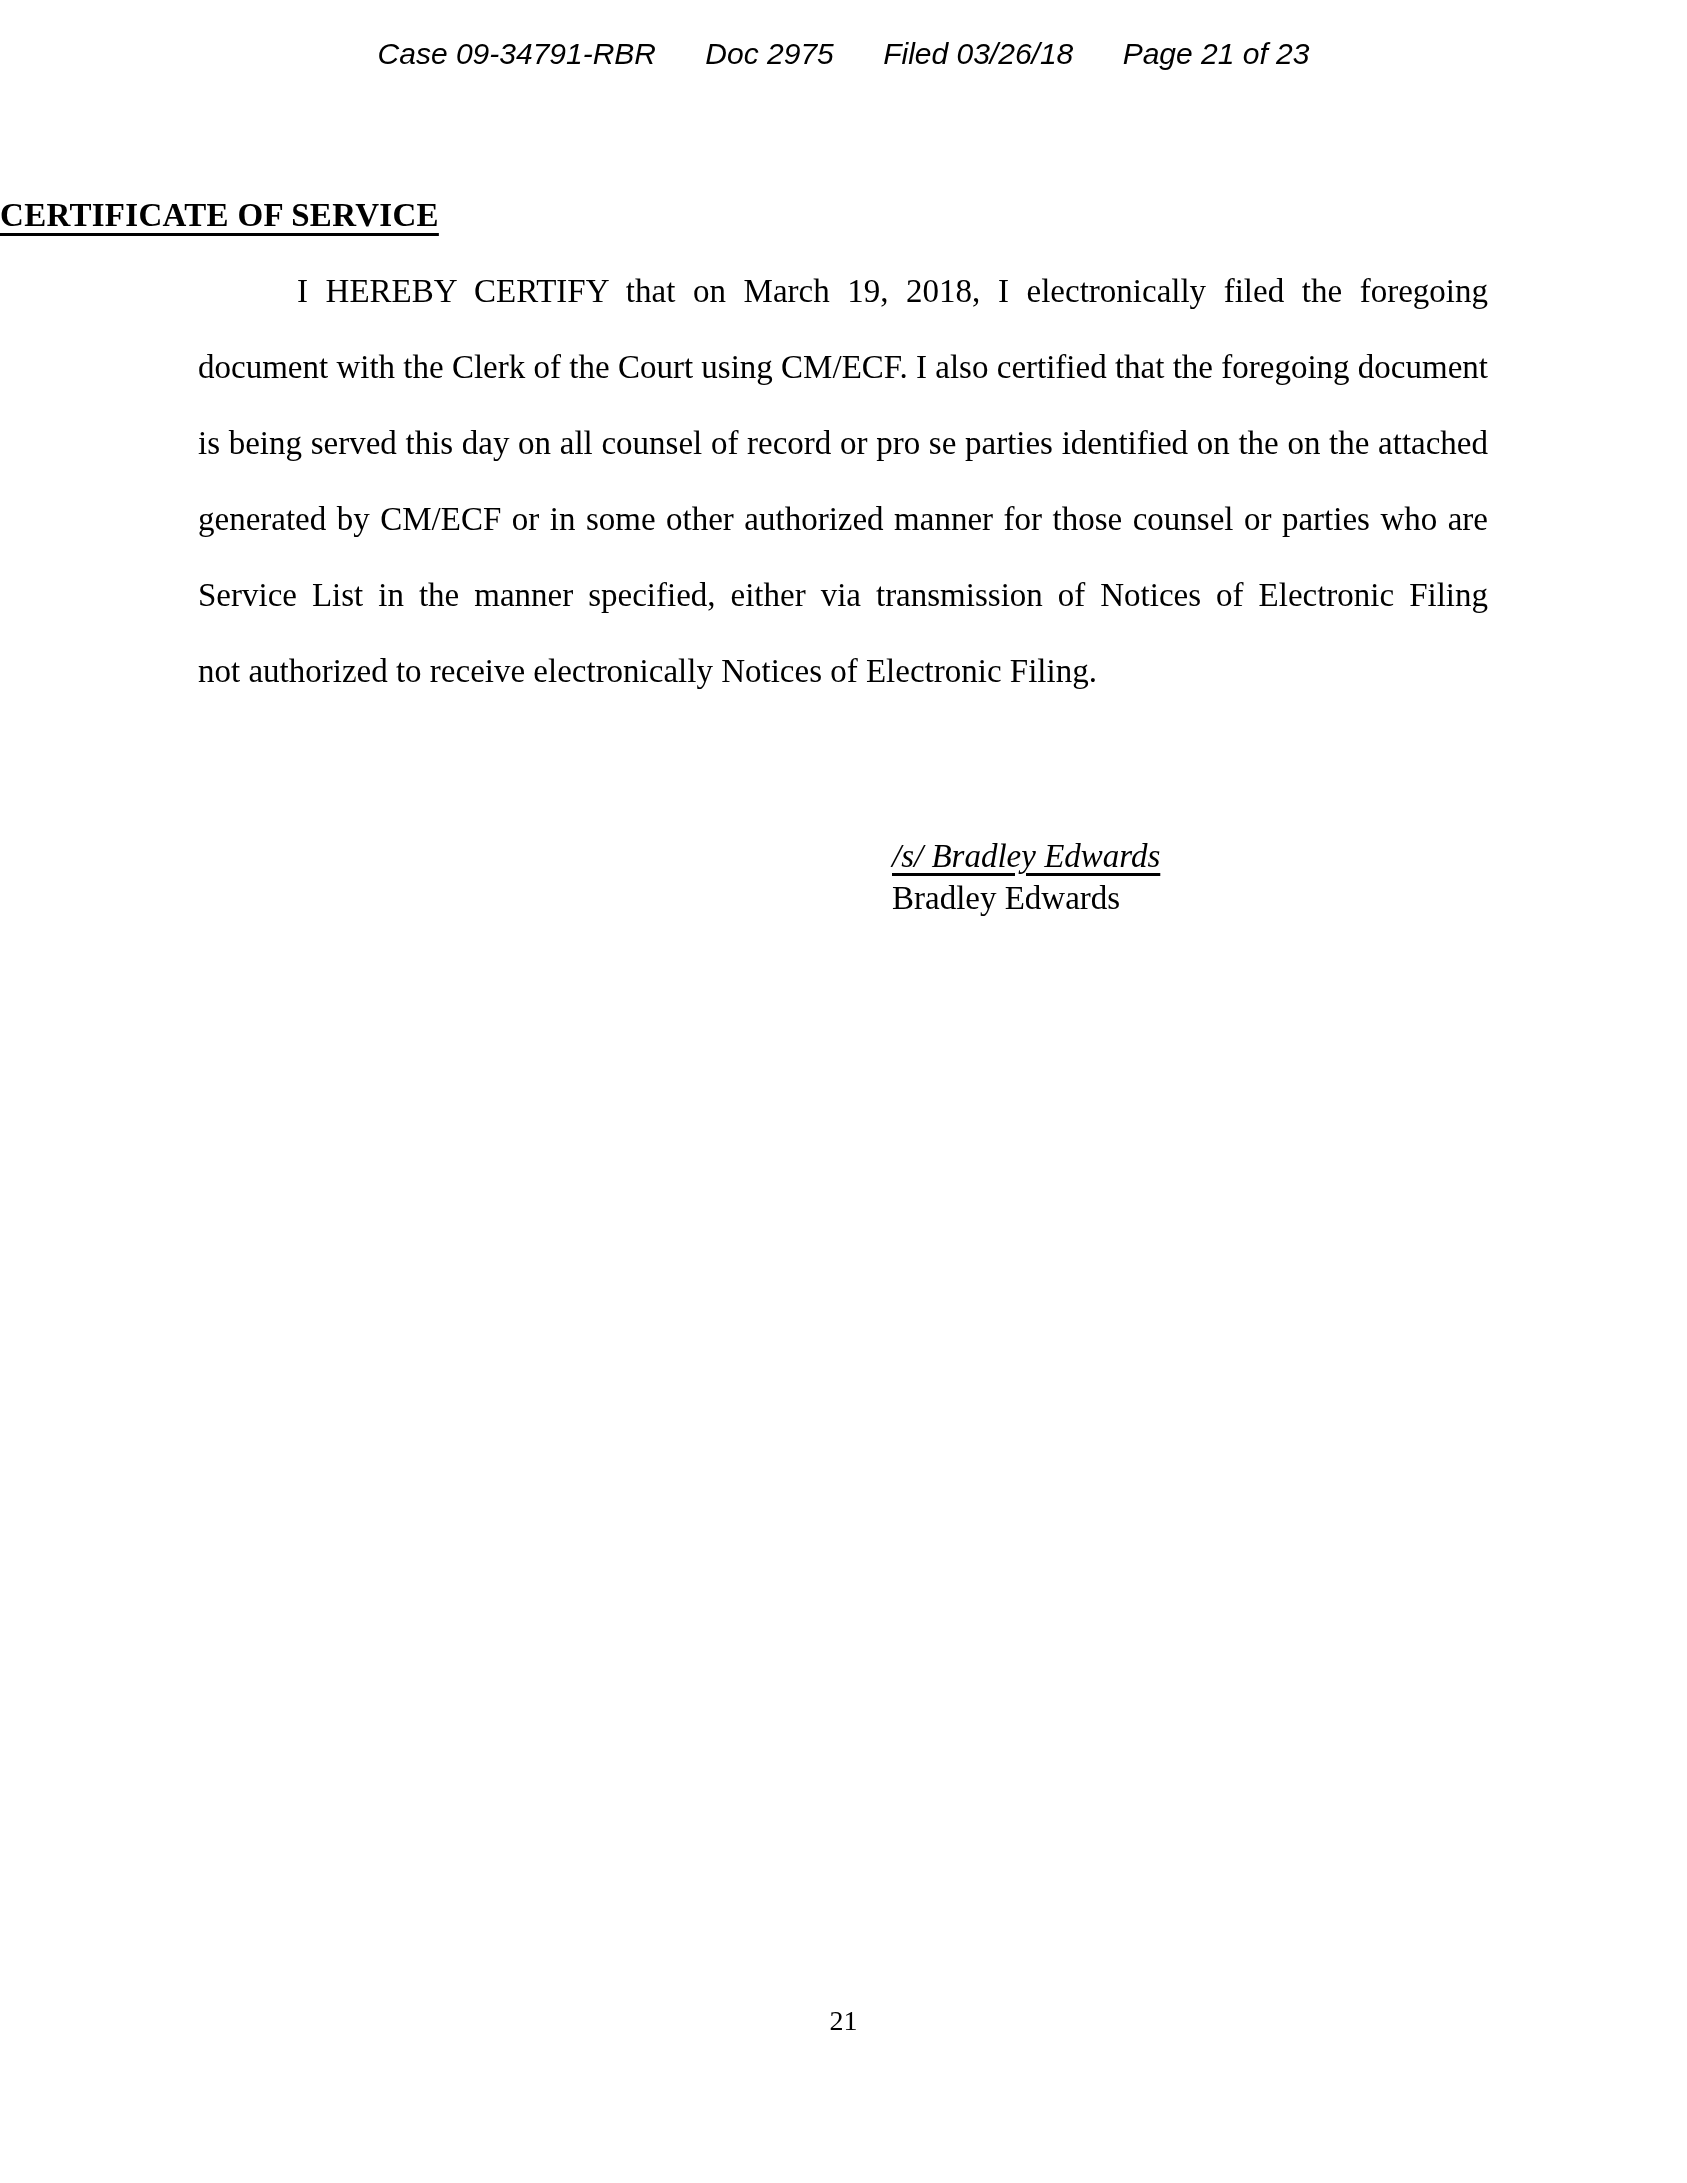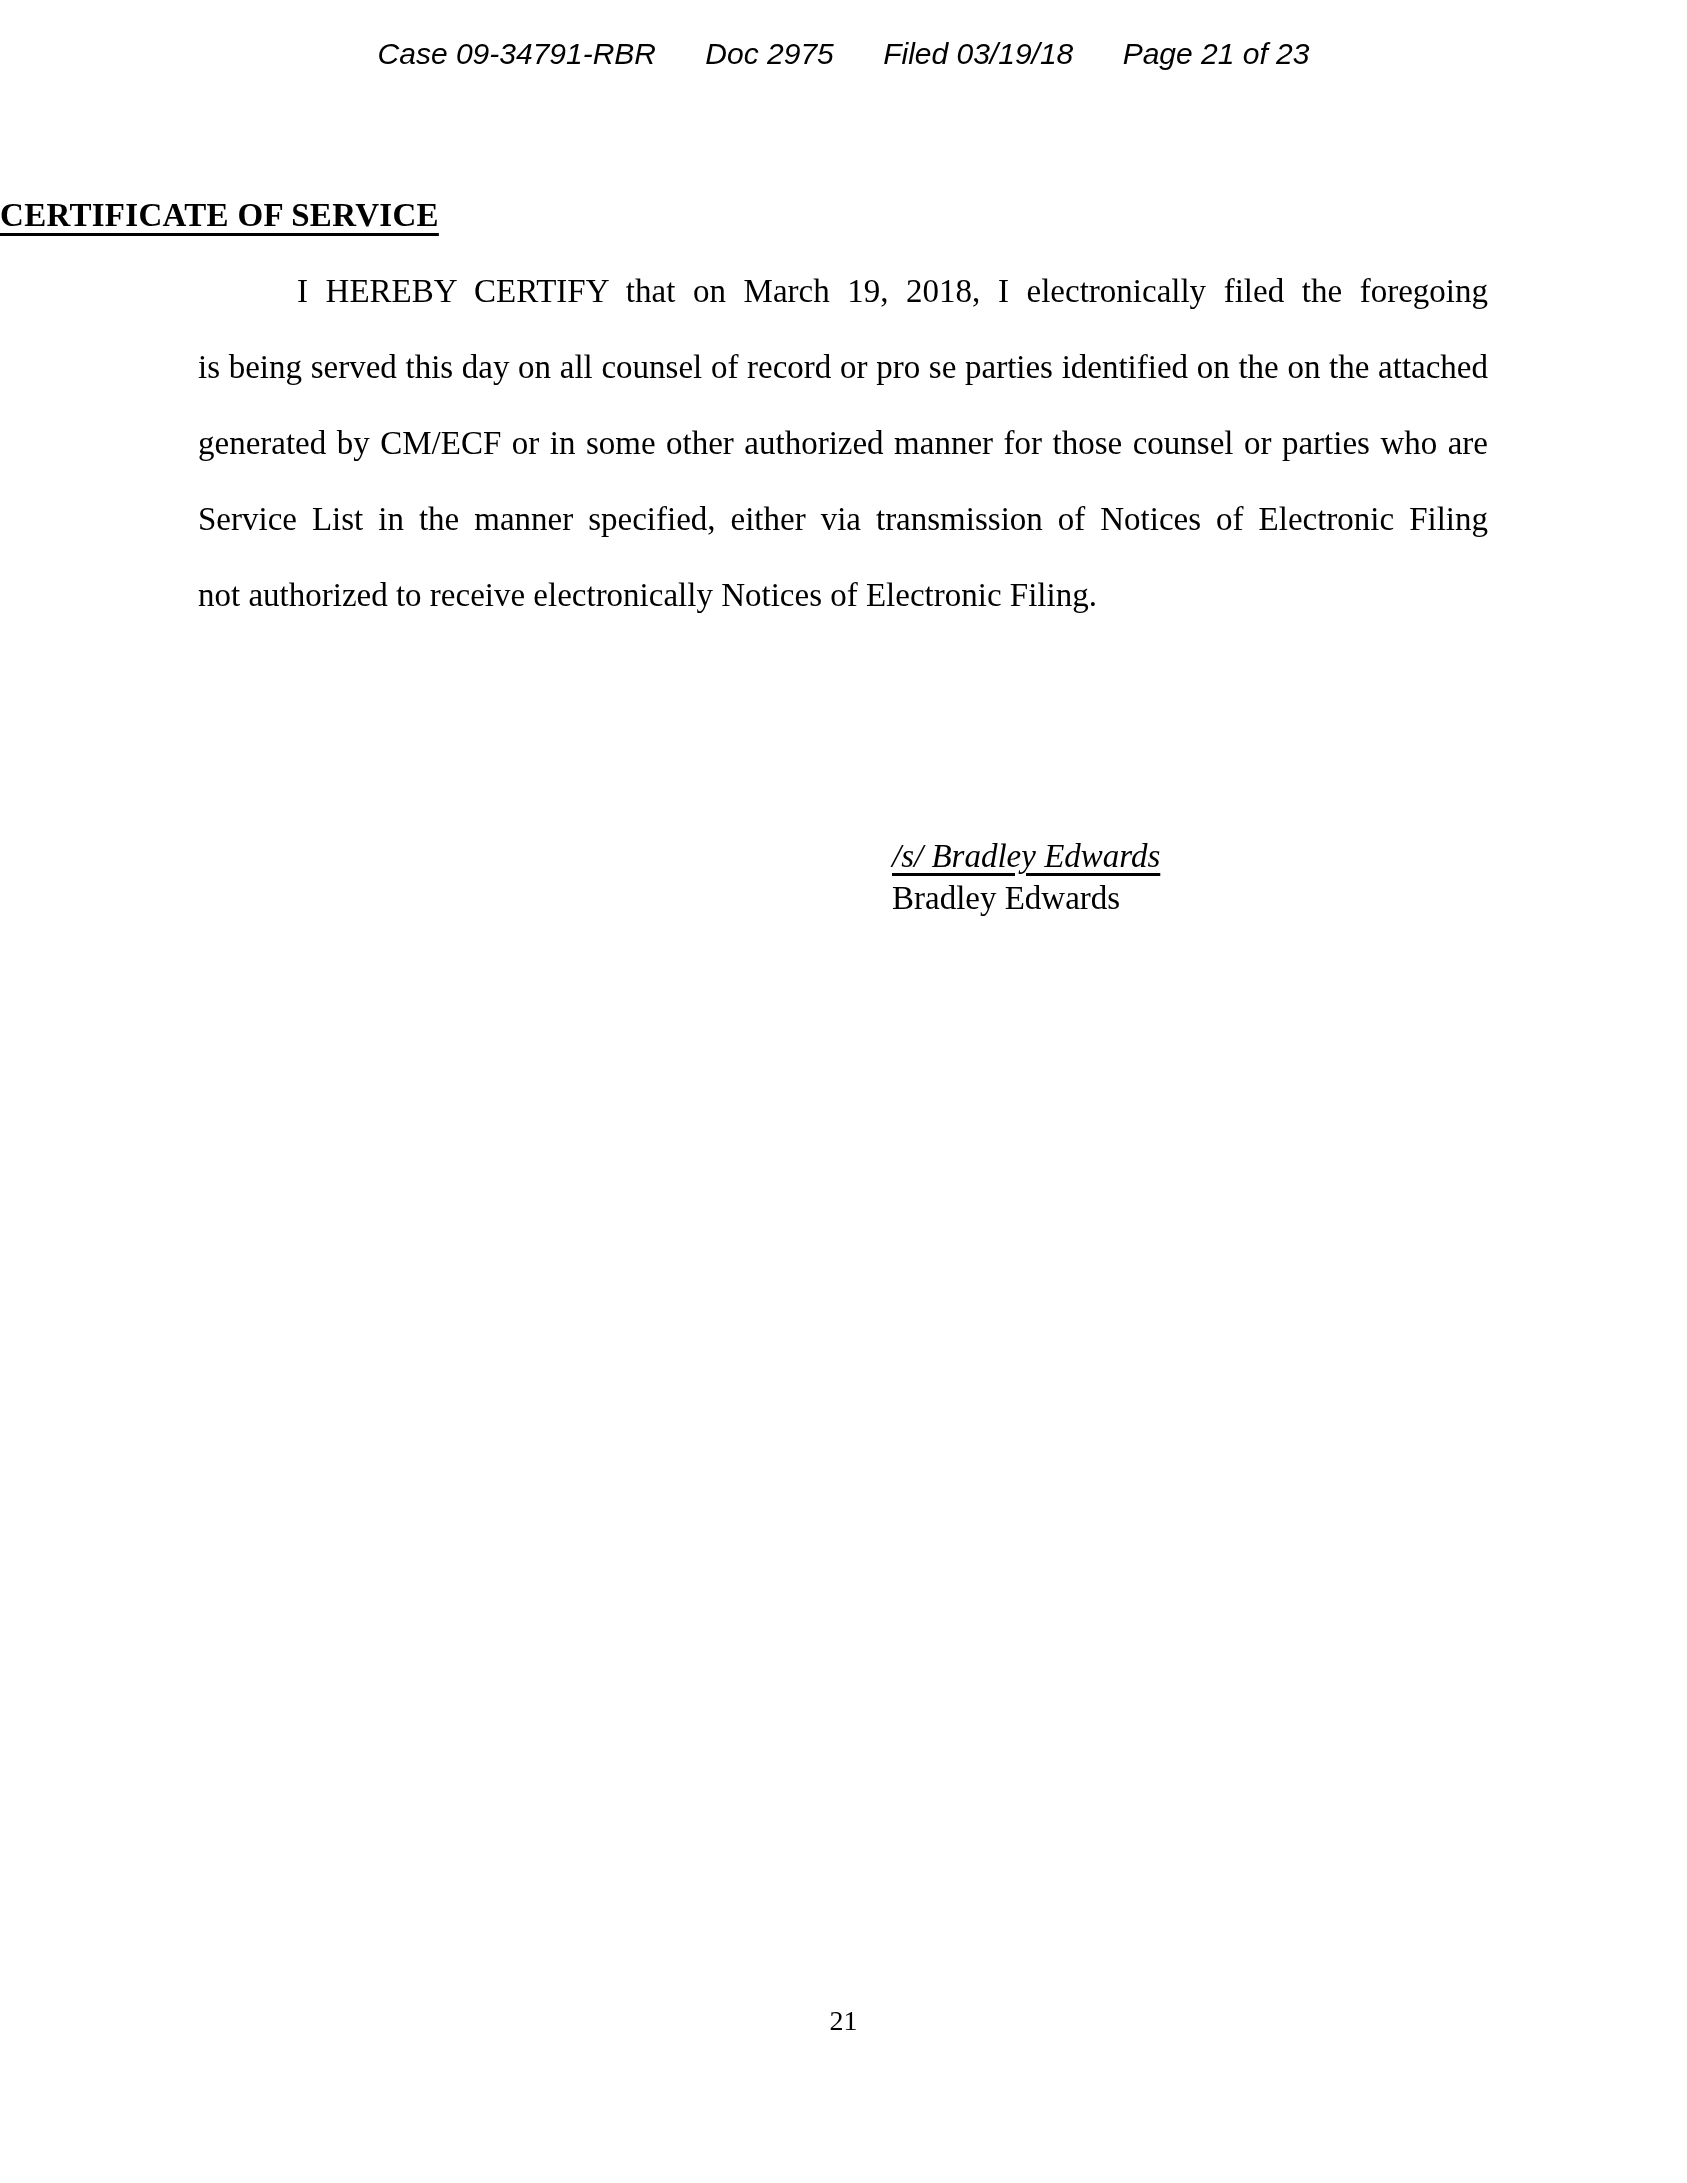--- a/index.html
+++ b/index.html
@@ -94,30 +94,31 @@
   }
 </style>
 </head>
 <body>
 
 <div class="page">
 
   <div class="case-header">
     <span>Case 09-34791-RBR</span>
     <span>Doc 2975</span>
-    <span>Filed 03/19/18</span>
+    <span>Filed 03/26/18</span>
     <span>Page 21 of 23</span>
   </div>
 
   <div class="doc-title">
     <span class="underline">CERTIFICATE OF SERVICE</span>
   </div>
 
   <div class="body-text">
     <div class="body-line first">I HEREBY CERTIFY that on March 19, 2018, I electronically filed the foregoing</div>
+    <div class="body-line">document with the Clerk of the Court using CM/ECF.  I also certified that the foregoing document</div>
     <div class="body-line">is being served this day on all counsel of record or pro se parties identified on the on the attached</div>
     <div class="body-line">generated by CM/ECF or in some other authorized manner for those counsel or parties who are</div>
     <div class="body-line">Service List in the manner specified, either via transmission of Notices of Electronic Filing</div>
     <div class="body-line last">not authorized to receive electronically Notices of Electronic Filing.</div>
   </div>
 
   <div class="signature-block">
     <div class="signature-s-line">/s/ Bradley Edwards</div>
     <div class="signature-name">Bradley Edwards</div>
   </div>

